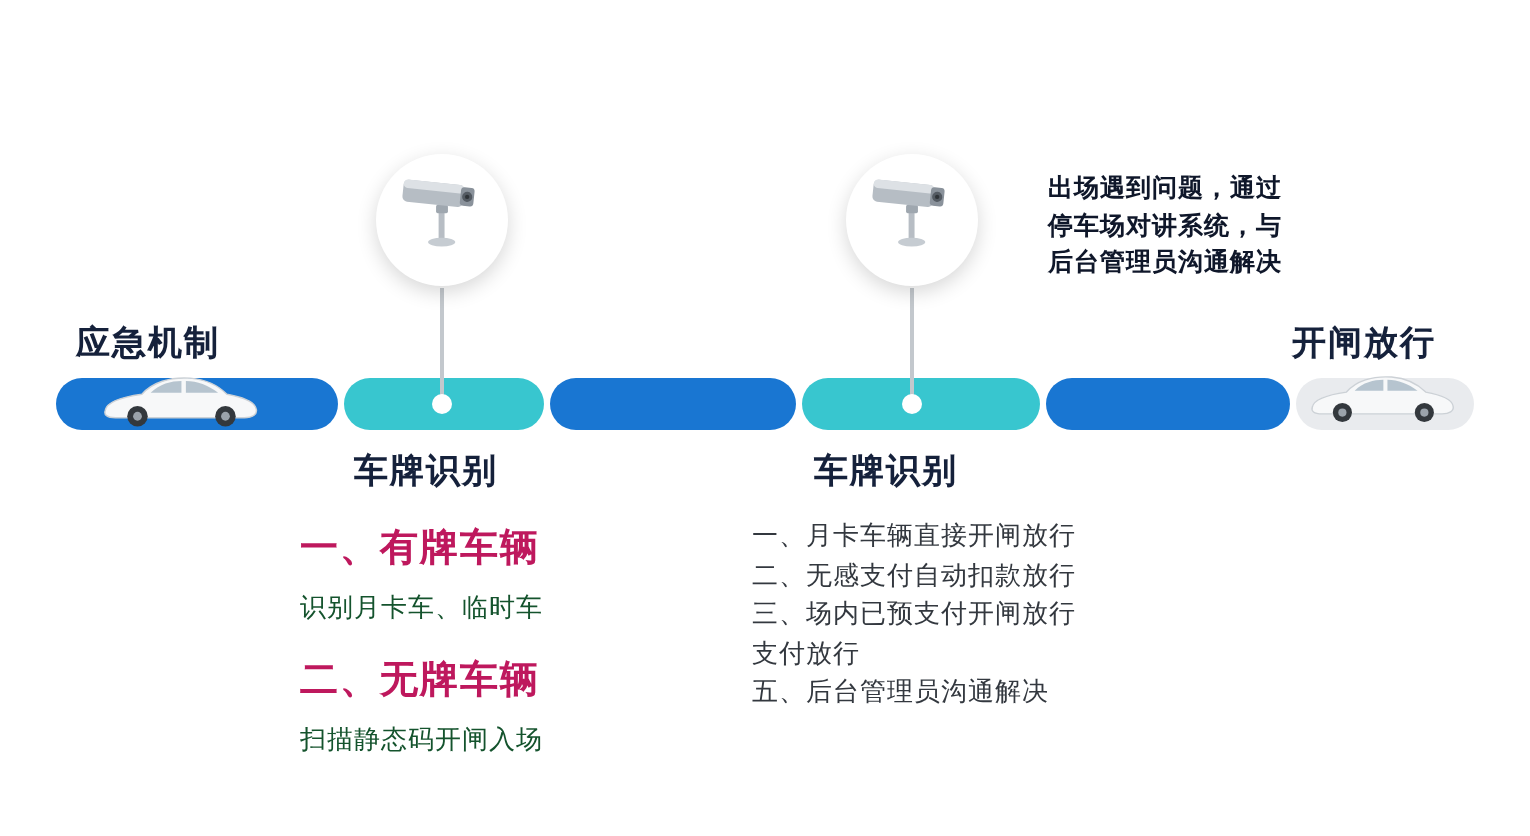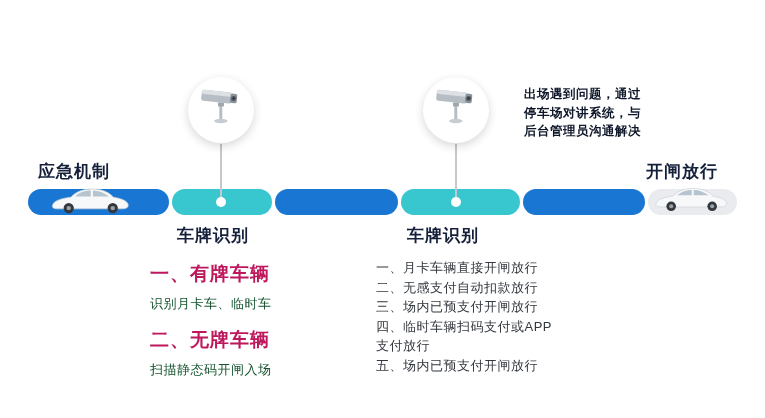--- a/index.html
+++ b/index.html
@@ -144,18 +144,17 @@
     <div class="detail-title">一、有牌车辆</div>
     <div class="detail-desc">识别月卡车、临时车</div>
     <div class="detail-title">二、无牌车辆</div>
     <div class="detail-desc">扫描静态码开闸入场</div>
   </div>
 
   <div class="exit-detail">
     <div>一、月卡车辆直接开闸放行</div>
     <div>二、无感支付自动扣款放行</div>
     <div>三、场内已预支付开闸放行</div>
-    <div>四、临时车辆扫码支付或APP</div>
     <div>支付放行</div>
-    <div>五、场内已预支付开闸放行</div>
+    <div>五、后台管理员沟通解决</div>
   </div>
 
 </div>
 
 </body></html>

